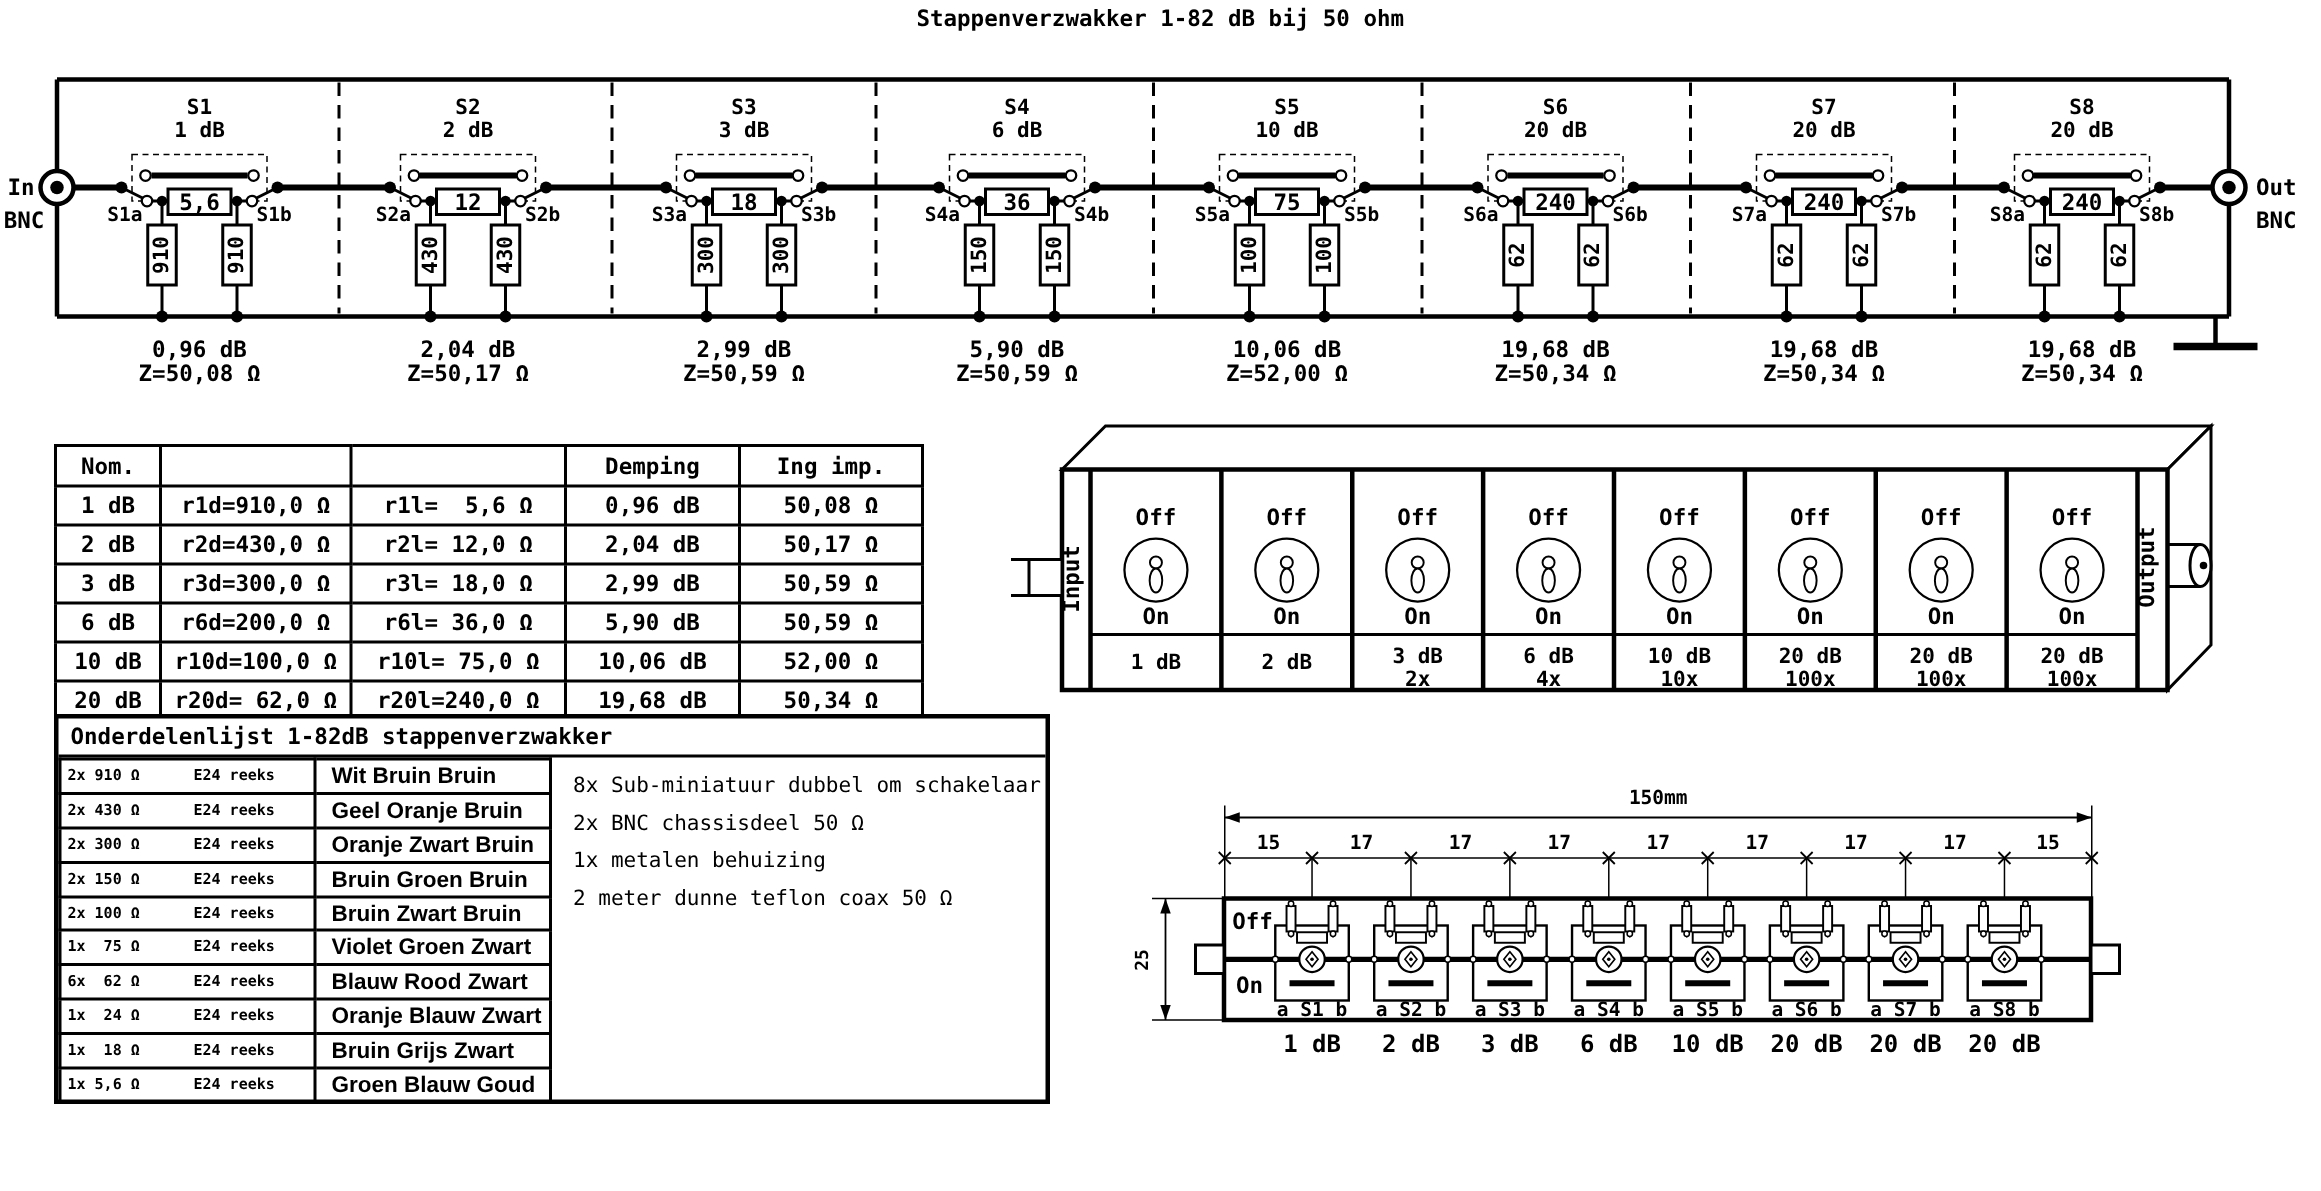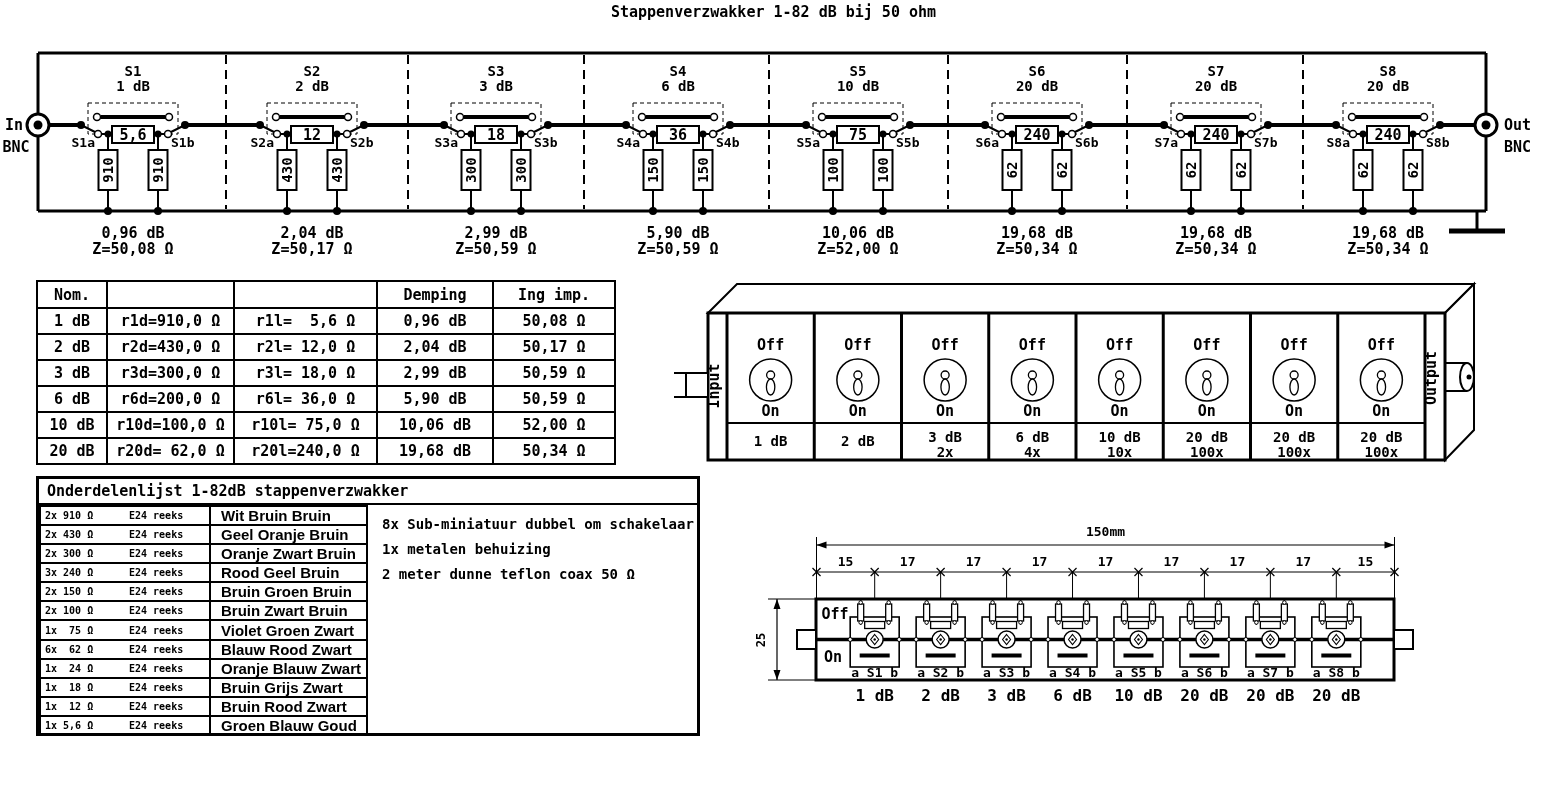--- a/index.html
+++ b/index.html
@@ -4,40 +4,40 @@
 <style>
   html,body{margin:0;padding:0;background:#fff;}
   .page{position:relative;width:1547px;height:794px;background:#ffffff;color:#000;
         font-family:"DejaVu Sans Mono",monospace;overflow:hidden;}
   .title{position:absolute;left:0;top:3px;width:100%;text-align:center;
          font-size:15px;font-weight:bold;letter-spacing:0px;}
   svg{position:absolute;left:0;top:0;}
   svg text{font-family:"DejaVu Sans Mono",monospace;fill:#000;}
 
   
-  .res{position:absolute;left:36px;top:280px;border-collapse:collapse;table-layout:fixed;
+  .res{position:absolute;left:36px;top:296px;border-collapse:collapse;table-layout:fixed;
        border:2px solid #000;}
   .res th,.res td{border:2px solid #000;text-align:center;white-space:pre;
        font-size:15px;font-weight:bold;padding:0;}
   .res th{height:25px;} .res td{height:24px;}
 
   
   .parts{position:absolute;left:36px;top:476px;width:664px;height:260px;
          border:3px solid #000;box-sizing:border-box;background:#fff;}
   .parts-title{height:24px;line-height:24px;padding-left:8px;font-size:15px;
          font-weight:bold;border-bottom:2px solid #000;}
   .parts-body{display:flex;height:231px;}
   .parts-table{border-collapse:collapse;table-layout:fixed;width:317px;}
   .parts-table td{border:2px solid #000;height:15px;font-weight:bold;
          white-space:pre;padding:0 4px;font-size:10px;}
   .parts-table td.acell{width:160px;}
   .parts-table td.ccell{width:141px;font-family:"Liberation Sans",sans-serif;
          font-size:15px;padding-left:10px;}
   .acell .q{display:inline-block;width:84px;}
-  .parts-notes{flex:1;padding:7px 0 0 14px;font-size:14px;font-weight:bold;
+  .parts-notes{flex:1;padding:7px 0 0 14px;font-size:14px;font-weight:normal;
          line-height:25px;white-space:pre;}
 </style>
 </head>
 <body>
 
 <div class="page">
   <div class="title">Stappenverzwakker 1-82 dB bij 50 ohm</div>
   <svg id="diagram" width="1547" height="794" viewBox="0 0 1547 794">
       <g>
         <line x1="38" y1="53" x2="1486" y2="53" stroke="#000" stroke-width="3"></line>
@@ -723,24 +723,20 @@
             </tr>
             <tr>
               <td class="acell"><span class="q">2x 430 Ω</span><span>E24 reeks</span></td>
               <td class="ccell">Geel Oranje Bruin</td>
             </tr>
             <tr>
               <td class="acell"><span class="q">2x 300 Ω</span><span>E24 reeks</span></td>
               <td class="ccell">Oranje Zwart Bruin</td>
             </tr>
             <tr>
-              <td class="acell"><span class="q">3x 240 Ω</span><span>E24 reeks</span></td>
-              <td class="ccell">Rood Geel Bruin</td>
-            </tr>
-            <tr>
               <td class="acell"><span class="q">2x 150 Ω</span><span>E24 reeks</span></td>
               <td class="ccell">Bruin Groen Bruin</td>
             </tr>
             <tr>
               <td class="acell"><span class="q">2x 100 Ω</span><span>E24 reeks</span></td>
               <td class="ccell">Bruin Zwart Bruin</td>
             </tr>
             <tr>
               <td class="acell"><span class="q">1x  75 Ω</span><span>E24 reeks</span></td>
               <td class="ccell">Violet Groen Zwart</td>
@@ -751,25 +747,21 @@
             </tr>
             <tr>
               <td class="acell"><span class="q">1x  24 Ω</span><span>E24 reeks</span></td>
               <td class="ccell">Oranje Blauw Zwart</td>
             </tr>
             <tr>
               <td class="acell"><span class="q">1x  18 Ω</span><span>E24 reeks</span></td>
               <td class="ccell">Bruin Grijs Zwart</td>
             </tr>
             <tr>
-              <td class="acell"><span class="q">1x  12 Ω</span><span>E24 reeks</span></td>
-              <td class="ccell">Bruin Rood Zwart</td>
-            </tr>
-            <tr>
               <td class="acell"><span class="q">1x 5,6 Ω</span><span>E24 reeks</span></td>
               <td class="ccell">Groen Blauw Goud</td>
             </tr>
           </tbody>
         </table>
-      <div class="parts-notes"><div>8x Sub-miniatuur dubbel om schakelaar</div><div>1x metalen behuizing</div><div>2 meter dunne teflon coax 50 Ω</div></div>
+      <div class="parts-notes"><div>8x Sub-miniatuur dubbel om schakelaar</div><div>2x BNC chassisdeel 50 Ω</div><div>1x metalen behuizing</div><div>2 meter dunne teflon coax 50 Ω</div></div>
     </div>
   </div>
 </div>
 
 </body></html>

